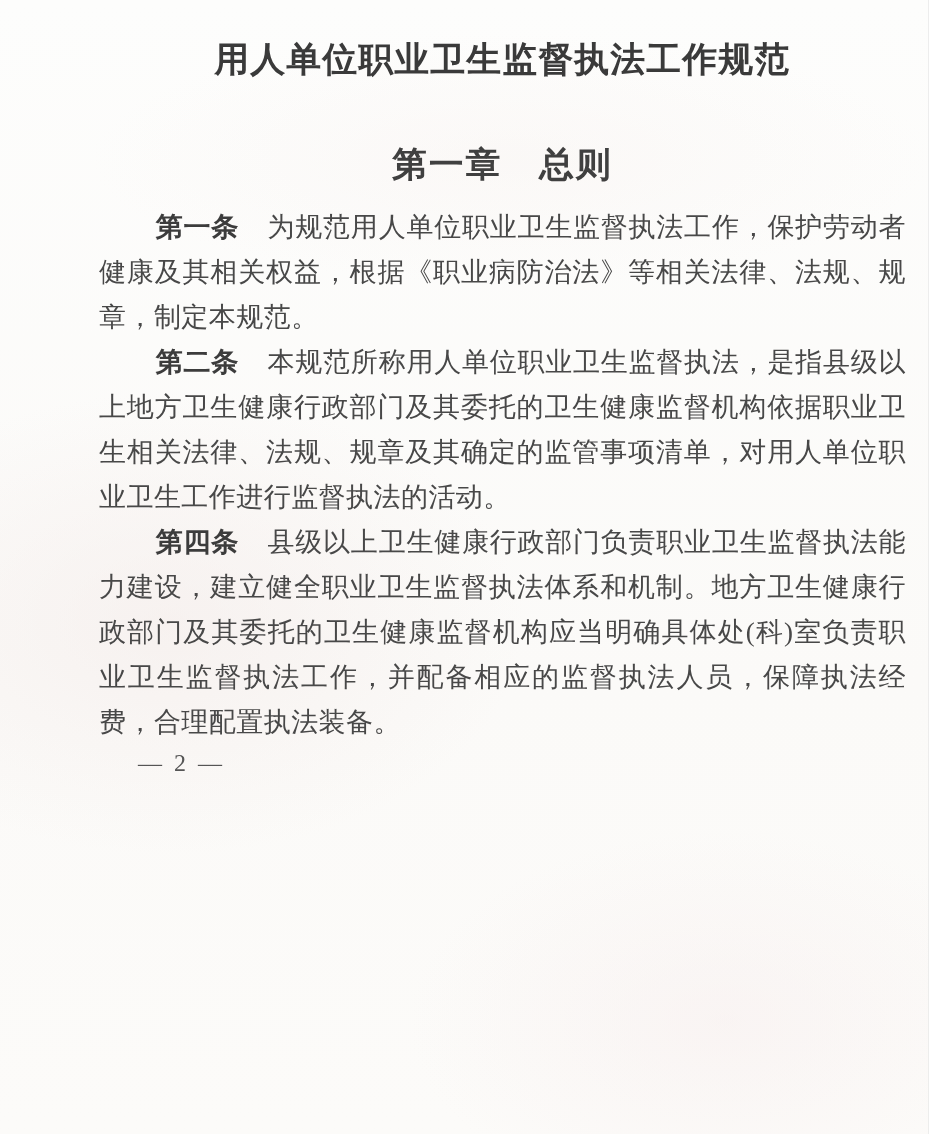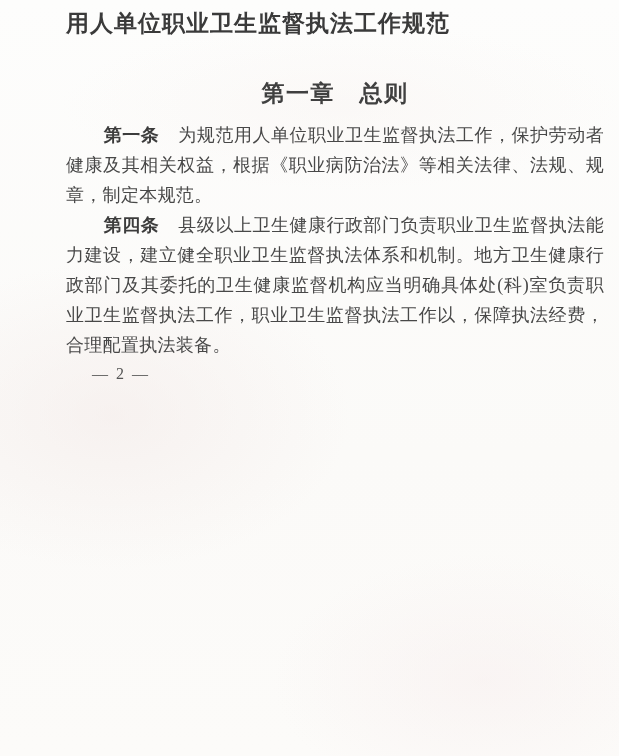--- a/index.html
+++ b/index.html
@@ -21,24 +21,25 @@
       radial-gradient(ellipse 300px 180px at 78% 90%, rgba(246,236,236,0.45), rgba(255,255,255,0) 70%),
       radial-gradient(ellipse 400px 120px at 55% 14%, rgba(248,242,240,0.40), rgba(255,255,255,0) 70%),
       linear-gradient(180deg, #fdfdfc 0%, #fbfaf8 60%, #fcfbf9 100%);
   }
   .content {
     box-sizing: border-box;
     width: 100%;
     padding: 0 15px 0 66px;
   }
   .doc-title {
-    margin: 8px 0 0 0;
+    margin: 24px 0 0 0;
     font-size: 23px;
     line-height: 32px;
     font-weight: 700;
+    text-align: center;
     letter-spacing: 1px;
     color: #3a3a3a;
   }
   .chapter-heading {
     margin: 44px 0 0 0;
     font-size: 23px;
     line-height: 20px;
     font-weight: 700;
     text-align: center;
     letter-spacing: 1.5px;
@@ -81,25 +82,29 @@
 
     <h2 class="chapter-heading">第一章　总则</h2>
 
     <div class="doc-body">
 
       <p class="article">
         <span class="article-label">第一条</span>
         <span class="article-text">为规范用人单位职业卫生监督执法工作，保护劳动者健康及其相关权益，根据《职业病防治法》等相关法律、法规、规章，制定本规范。</span>
       </p>
 
+      <p class="article">
+        <span class="article-label">第二条</span>
+        <span class="article-text">本规范所称用人单位职业卫生监督执法，是指县级以上地方卫生健康行政部门及其委托的卫生健康监督机构依据职业卫生相关法律、法规、规章及其确定的监管事项清单，对用人单位职业卫生工作进行监督执法的活动。</span>
+      </p>
 
 
       <p class="article">
         <span class="article-label">第四条</span>
-        <span class="article-text">县级以上卫生健康行政部门负责职业卫生监督执法能力建设，建立健全职业卫生监督执法体系和机制。地方卫生健康行政部门及其委托的卫生健康监督机构应当明确具体处(科)室负责职业卫生监督执法工作，职业卫生监督执法工作以，保障执法经费，合理配置执法装备。</span>
+        <span class="article-text">县级以上卫生健康行政部门负责职业卫生监督执法能力建设，建立健全职业卫生监督执法体系和机制。地方卫生健康行政部门及其委托的卫生健康监督机构应当明确具体处(科)室负责职业卫生监督执法工作，并配备相应的监督执法人员，保障执法经费，合理配置执法装备。</span>
       </p>
 
 
     </div>
 
     <div class="page-number">— 2 —</div>
 
   </div>
 </div>
 

